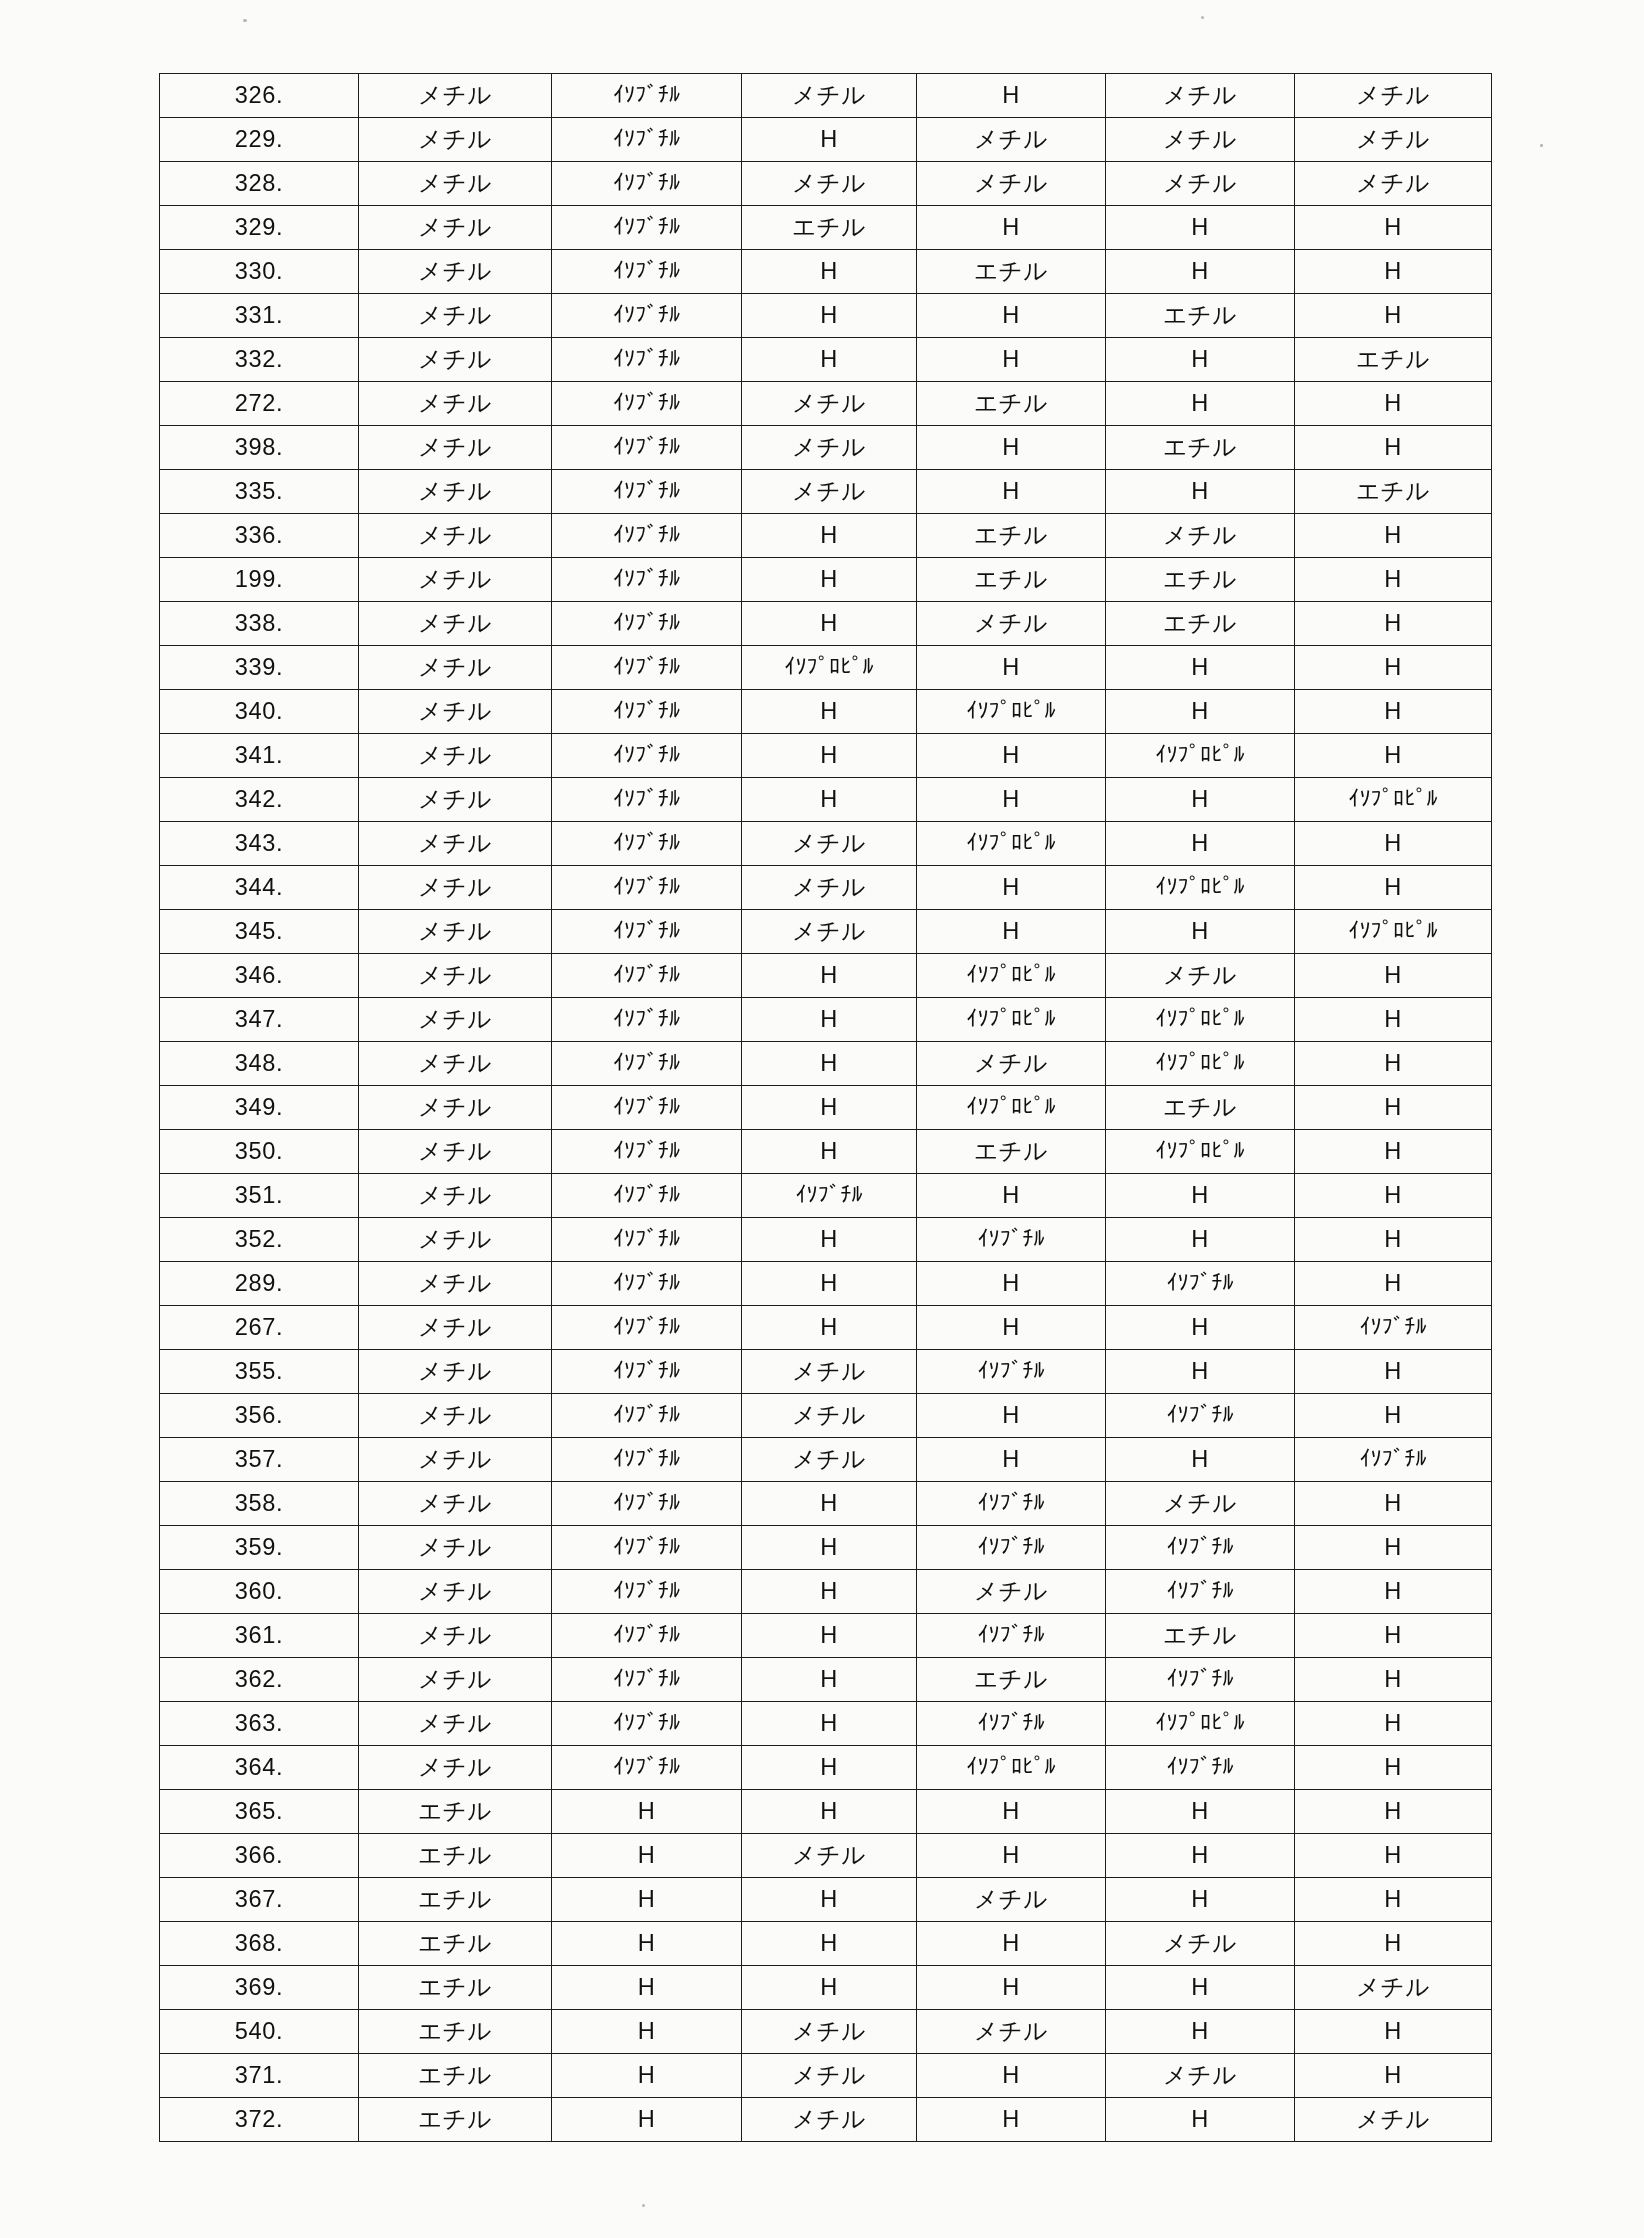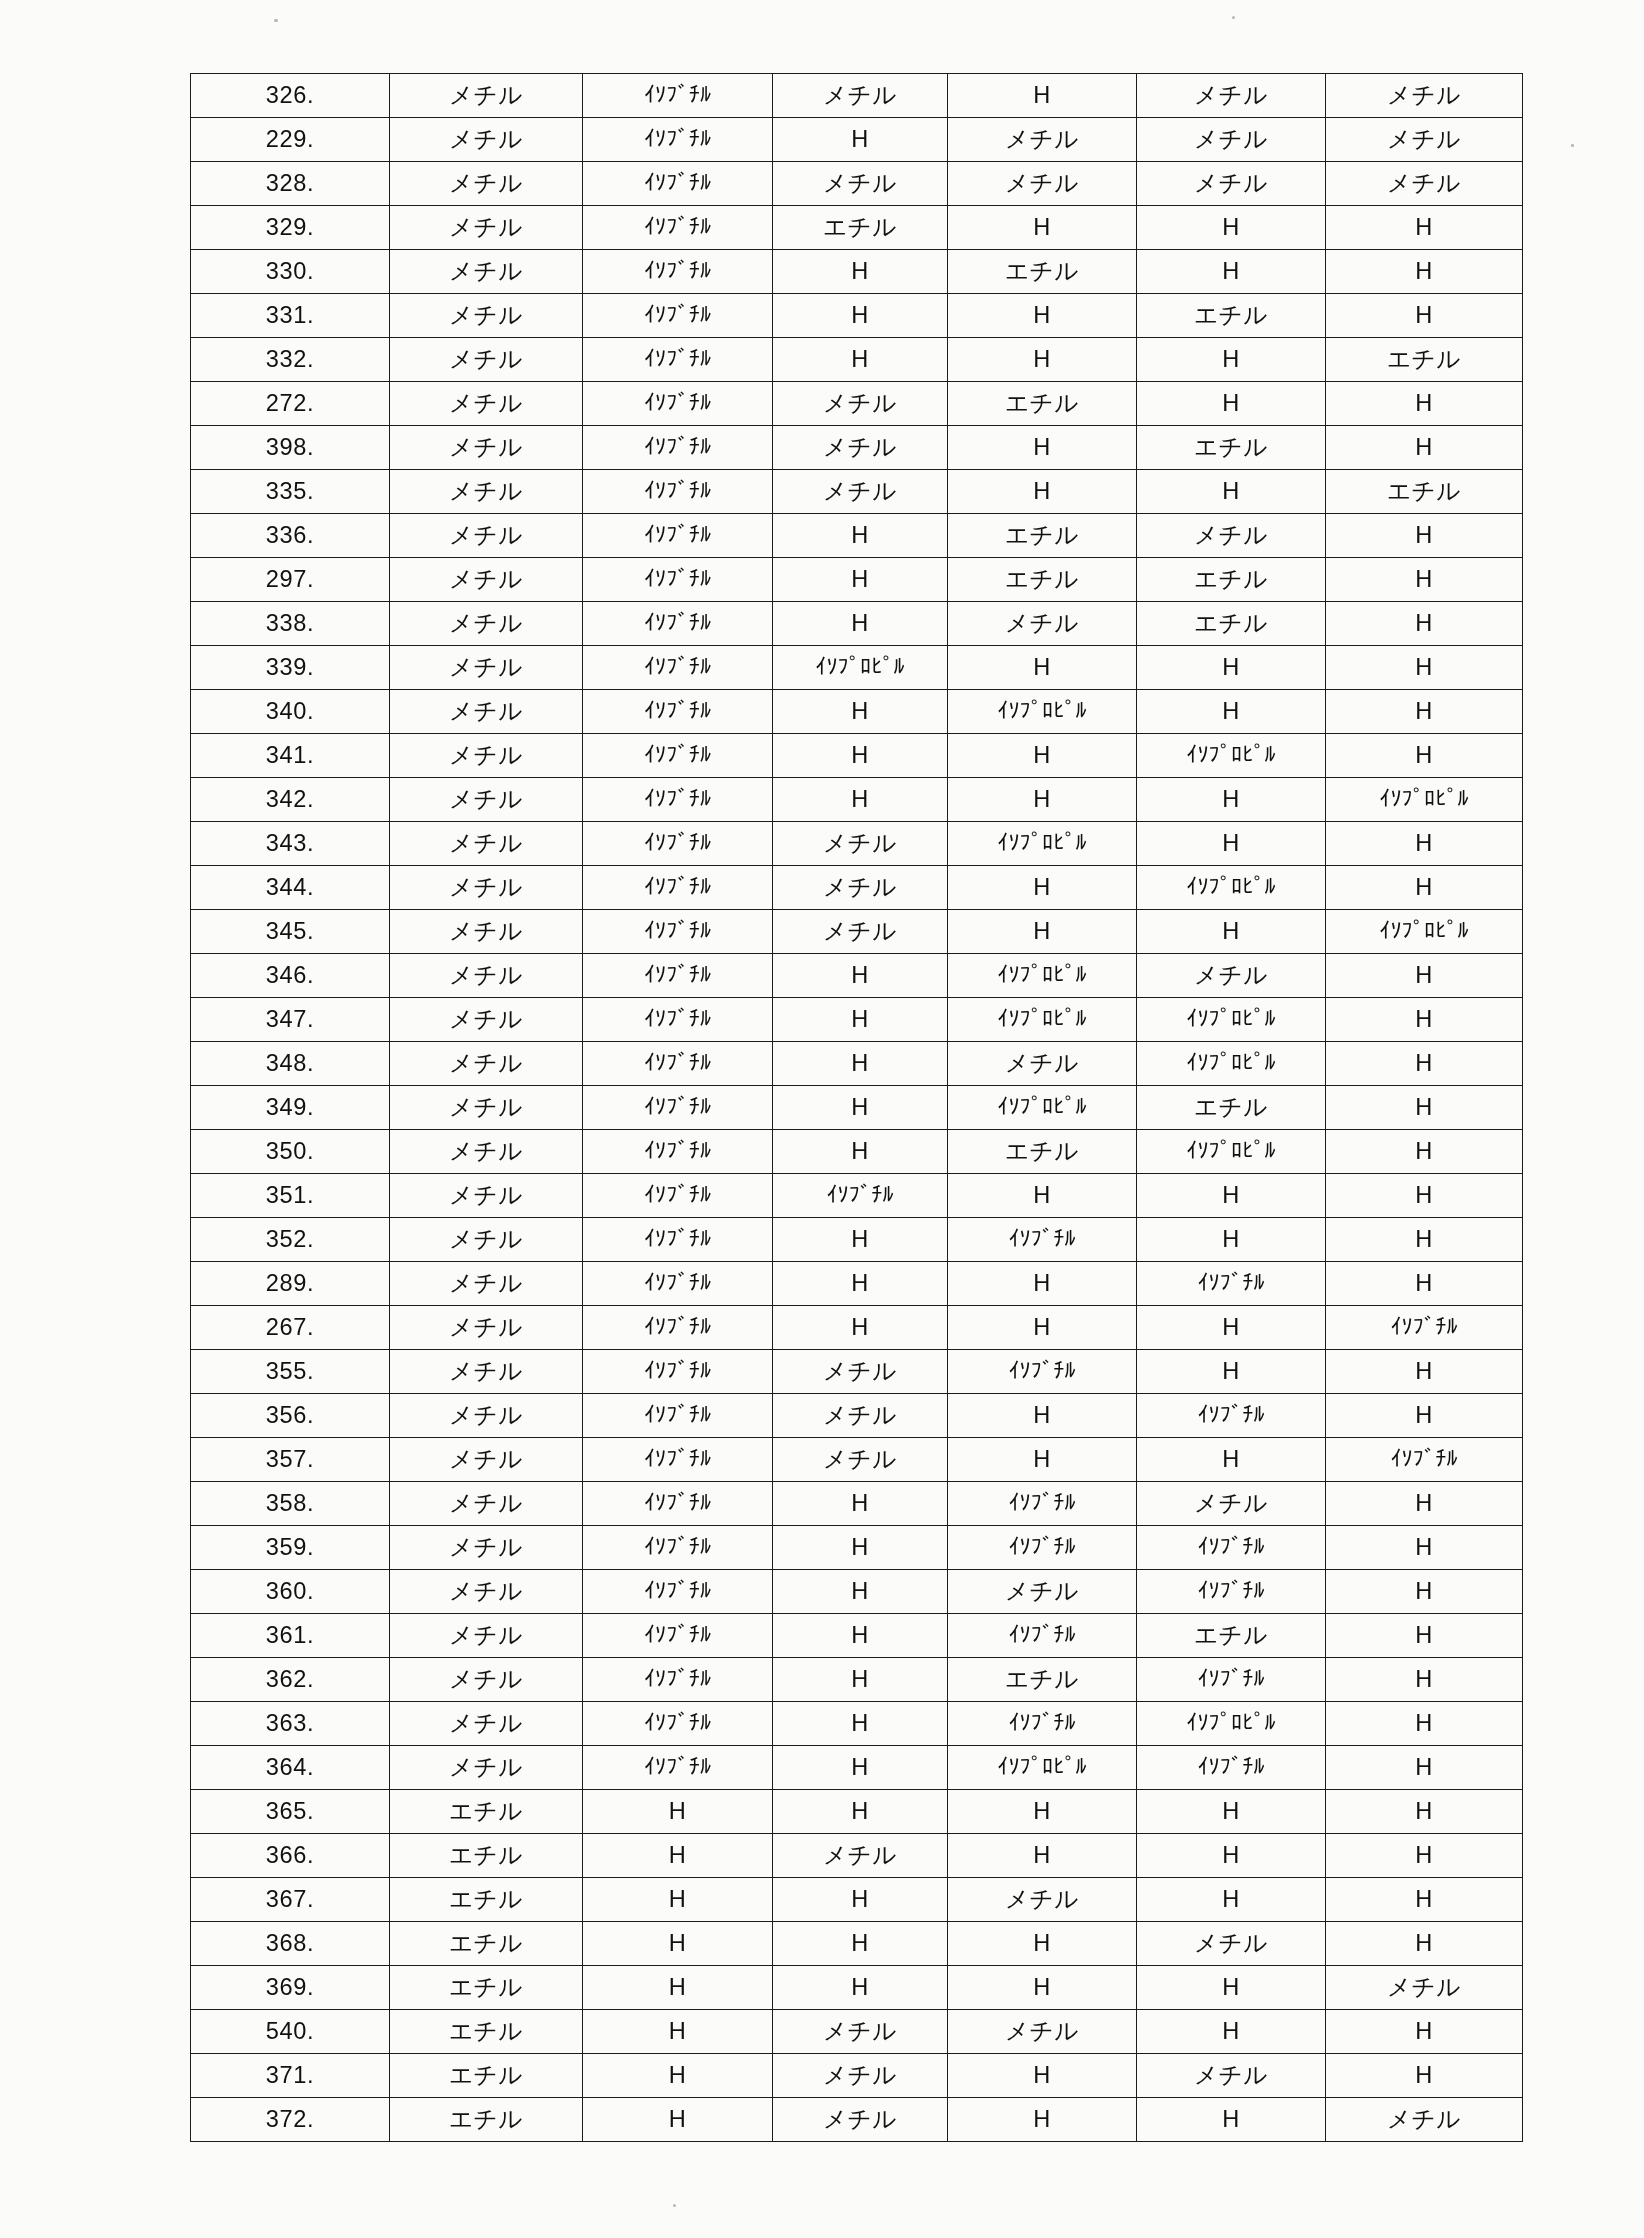--- a/index.html
+++ b/index.html
@@ -11,21 +11,20 @@
     height: 2239px;
     position: relative;
     background: #fbfbf9;
     font-family: "Liberation Sans", "DejaVu Sans", sans-serif;
     color: #111;
     overflow: hidden;
   }
   .page {
     position: absolute;
     inset: 0;
-    margin-left: 31px;
   }
   table.compound-table {
     position: absolute;
     left: 159px;
     top: 73px;
     border-collapse: collapse;
     table-layout: fixed;
     width: 1332px;
   }
   table.compound-table td {
@@ -172,21 +171,21 @@
         <tr>
           <td class="no-cell">336.</td>
           <td class="sub-cell">メチル</td>
           <td class="sub-cell condensed">ｲｿﾌﾞﾁﾙ</td>
           <td class="sub-cell">H</td>
           <td class="sub-cell">エチル</td>
           <td class="sub-cell">メチル</td>
           <td class="sub-cell">H</td>
         </tr>
         <tr>
-          <td class="no-cell">297.</td>
+          <td class="no-cell">199.</td>
           <td class="sub-cell">メチル</td>
           <td class="sub-cell condensed">ｲｿﾌﾞﾁﾙ</td>
           <td class="sub-cell">H</td>
           <td class="sub-cell">エチル</td>
           <td class="sub-cell">エチル</td>
           <td class="sub-cell">H</td>
         </tr>
         <tr>
           <td class="no-cell">338.</td>
           <td class="sub-cell">メチル</td>

